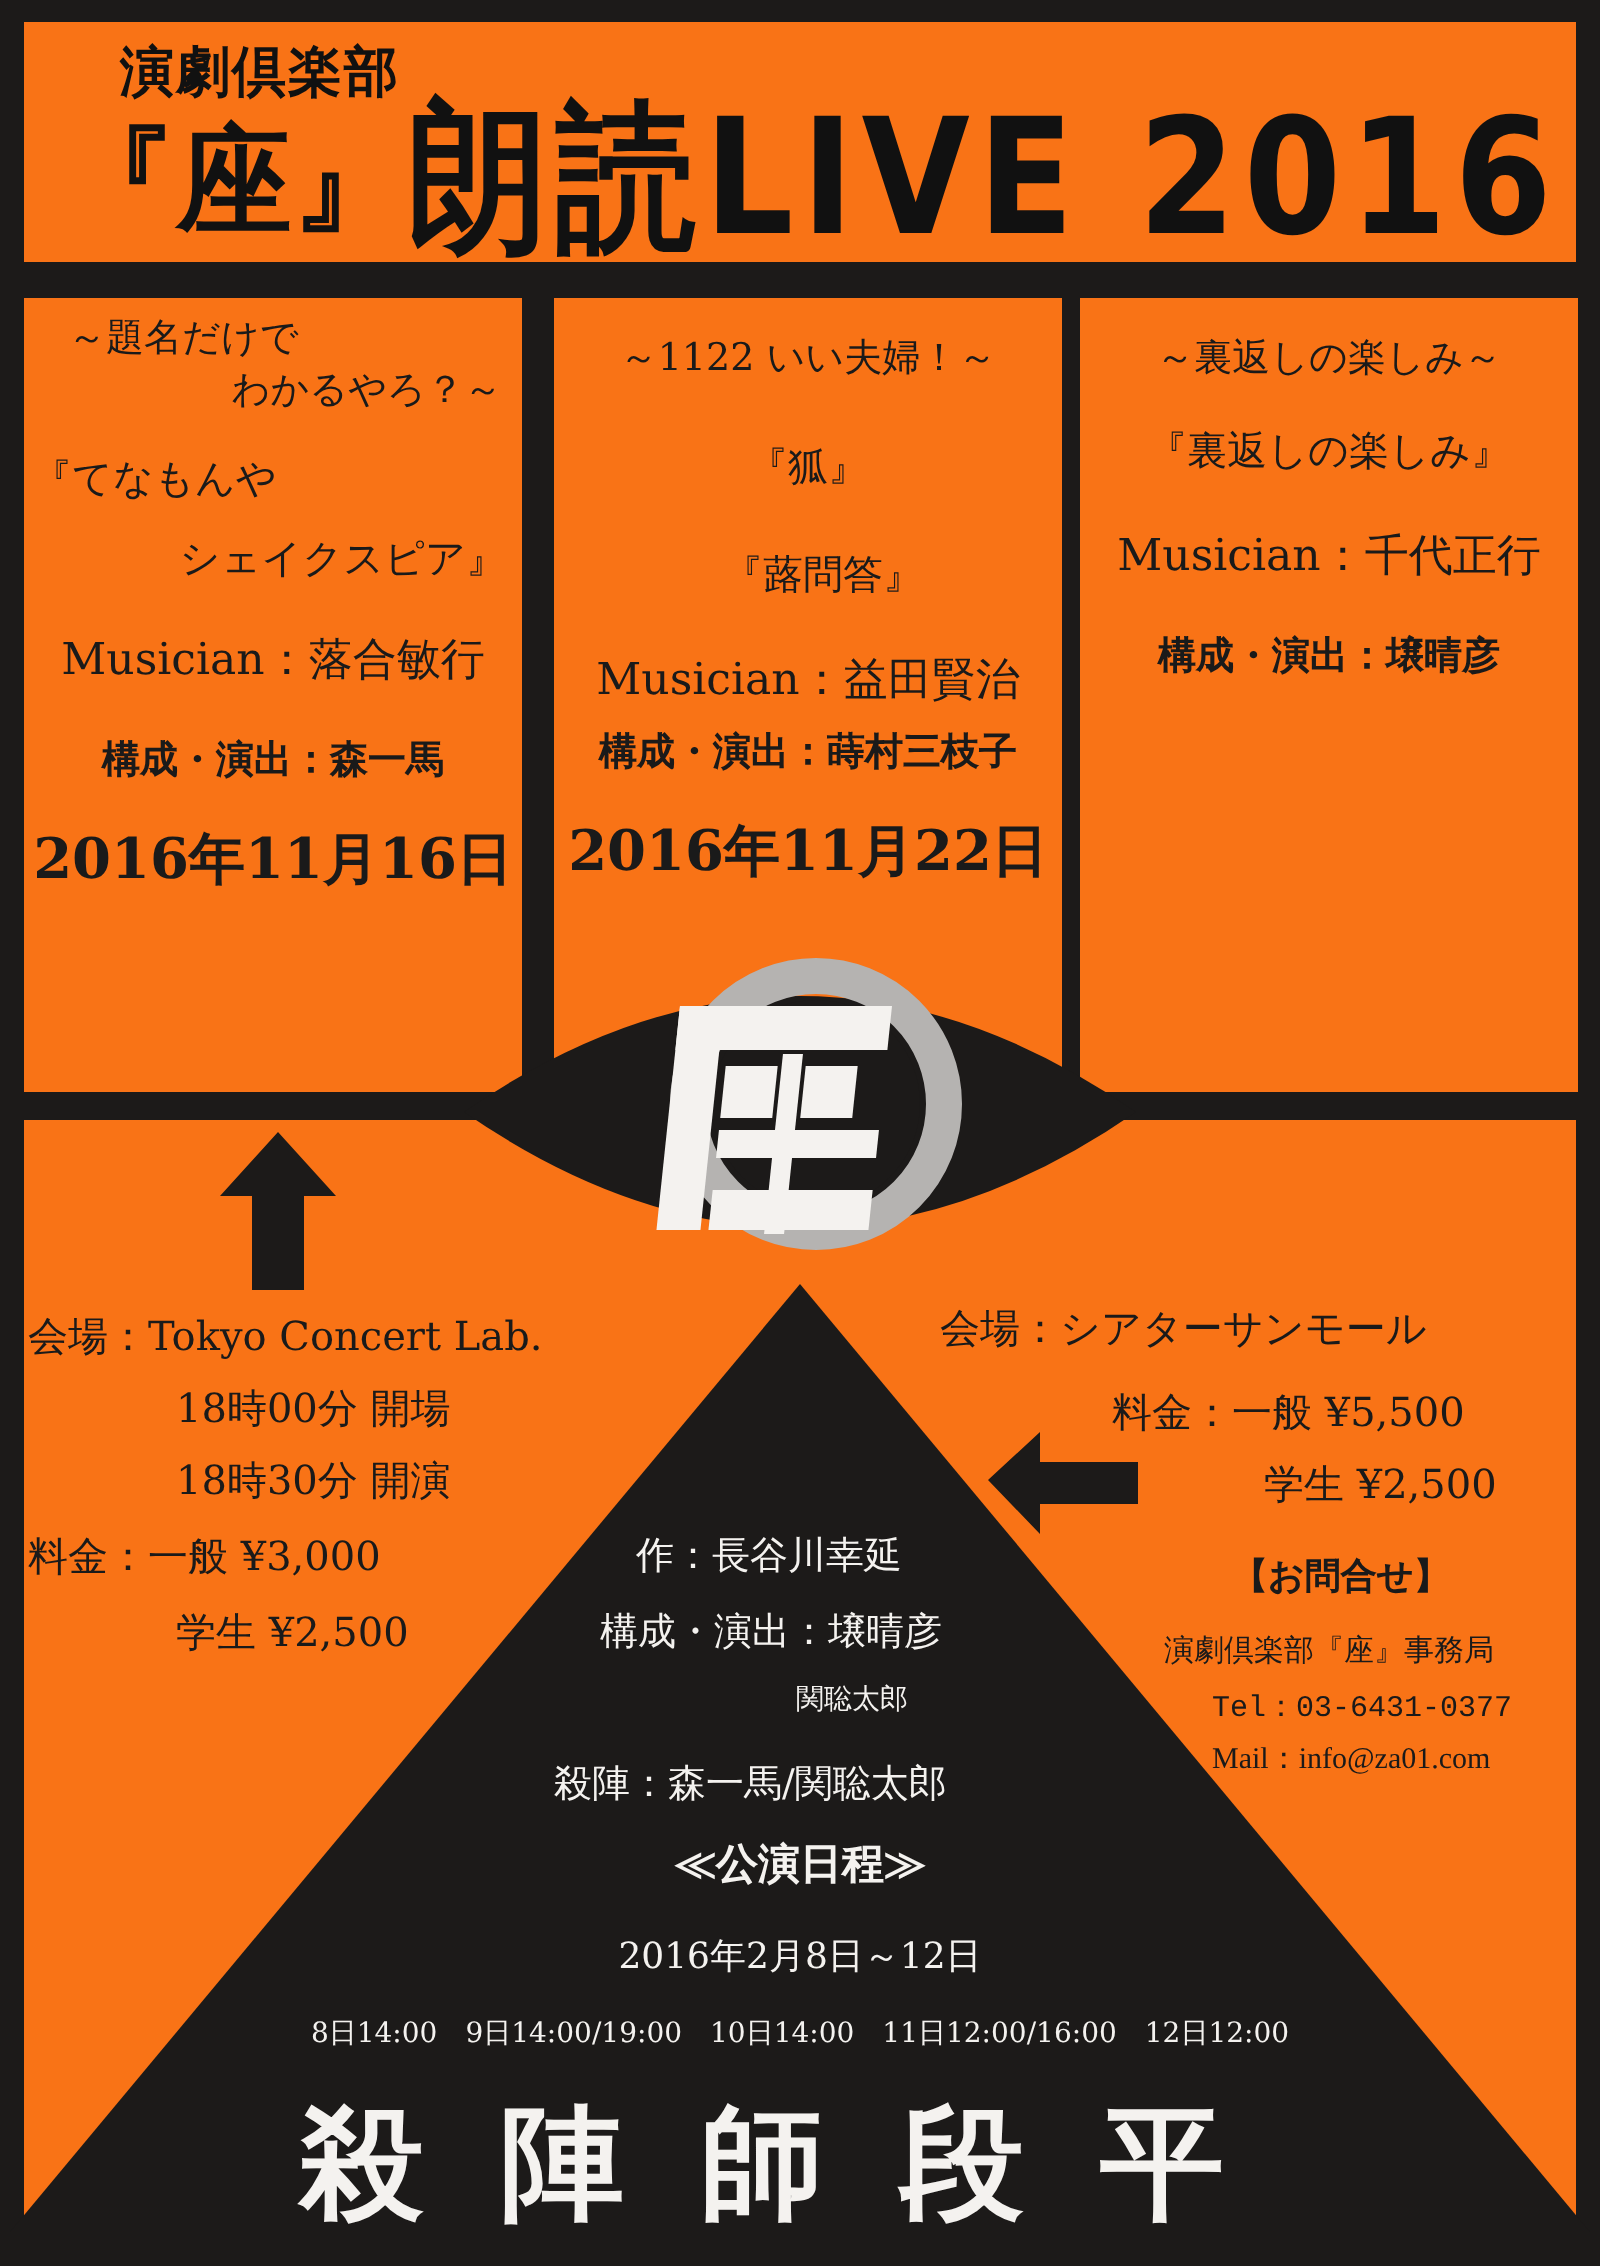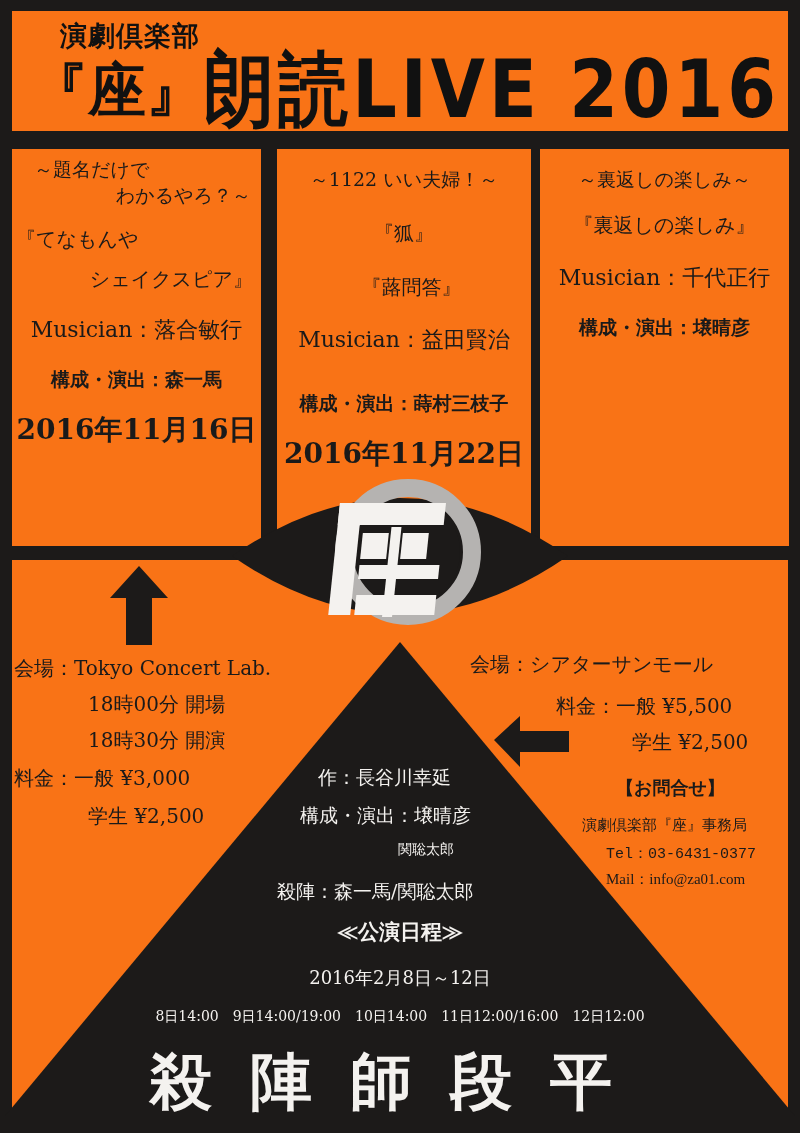--- a/index.html
+++ b/index.html
@@ -43,21 +43,21 @@
   <div class="musician">Musician：落合敏行</div>
   <div class="director">構成・演出：森一馬</div>
   <div class="date">2016年11月16日</div>
 </div>
 
 <div id="col-2" class="abs white col">
   <div class="tag" style="margin-top:18px;">～1122 いい夫婦！～</div>
   <div class="work" style="margin-top:22px;">『狐』</div>
   <div class="work" style="margin-top:14px;padding-left:15px;">『蕗問答』</div>
   <div class="musician" style="margin-top:18px;">Musician：益田賢治</div>
-  <div class="director" style="margin-top:36px;">構成・演出：蒔村三枝子</div>
+  <div class="director" style="margin-top:8px;">構成・演出：蒔村三枝子</div>
   <div class="date">2016年11月22日</div>
 </div>
 
 <div id="col-3" class="abs white col">
   <div class="tag" style="margin-top:18px;">～裏返しの楽しみ～</div>
   <div class="work" style="margin-top:14px;">『裏返しの楽しみ』</div>
   <div class="musician" style="margin-top:18px;">Musician：千代正行</div>
   <div class="director" style="margin-top:22px;">構成・演出：壌晴彦</div>
 </div>
 

